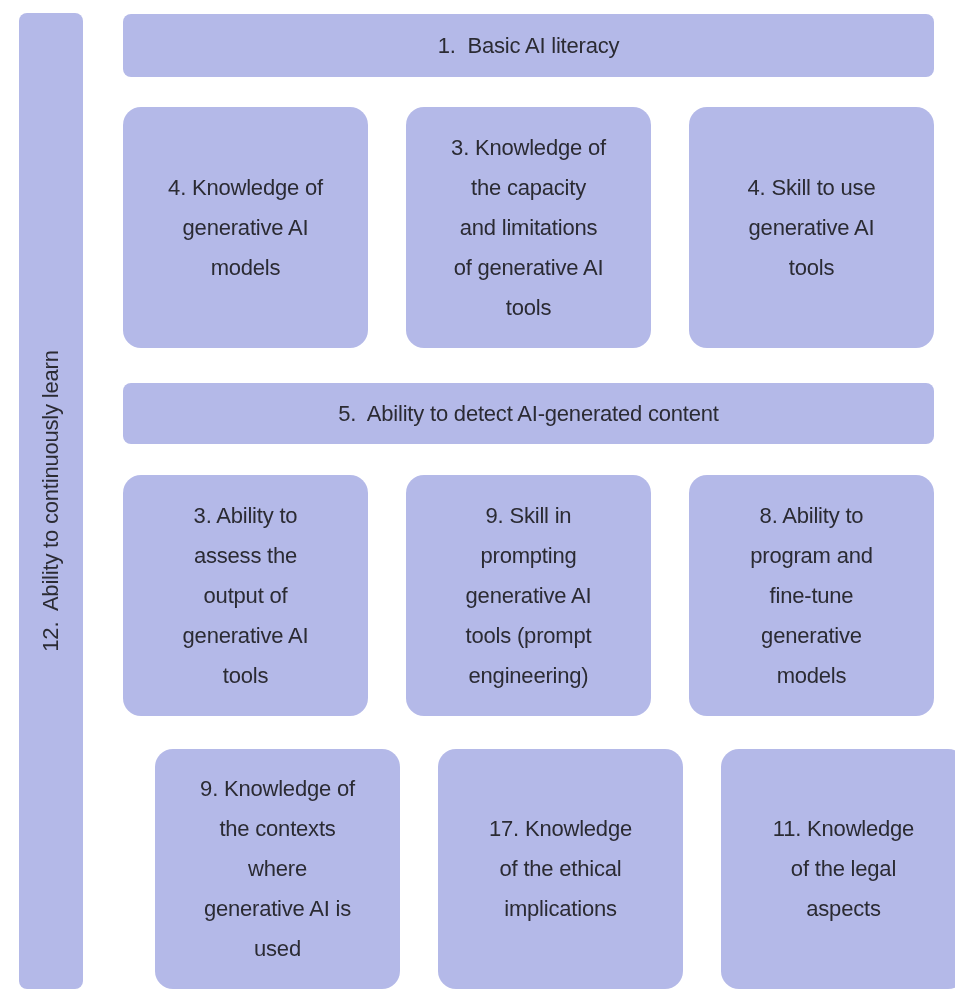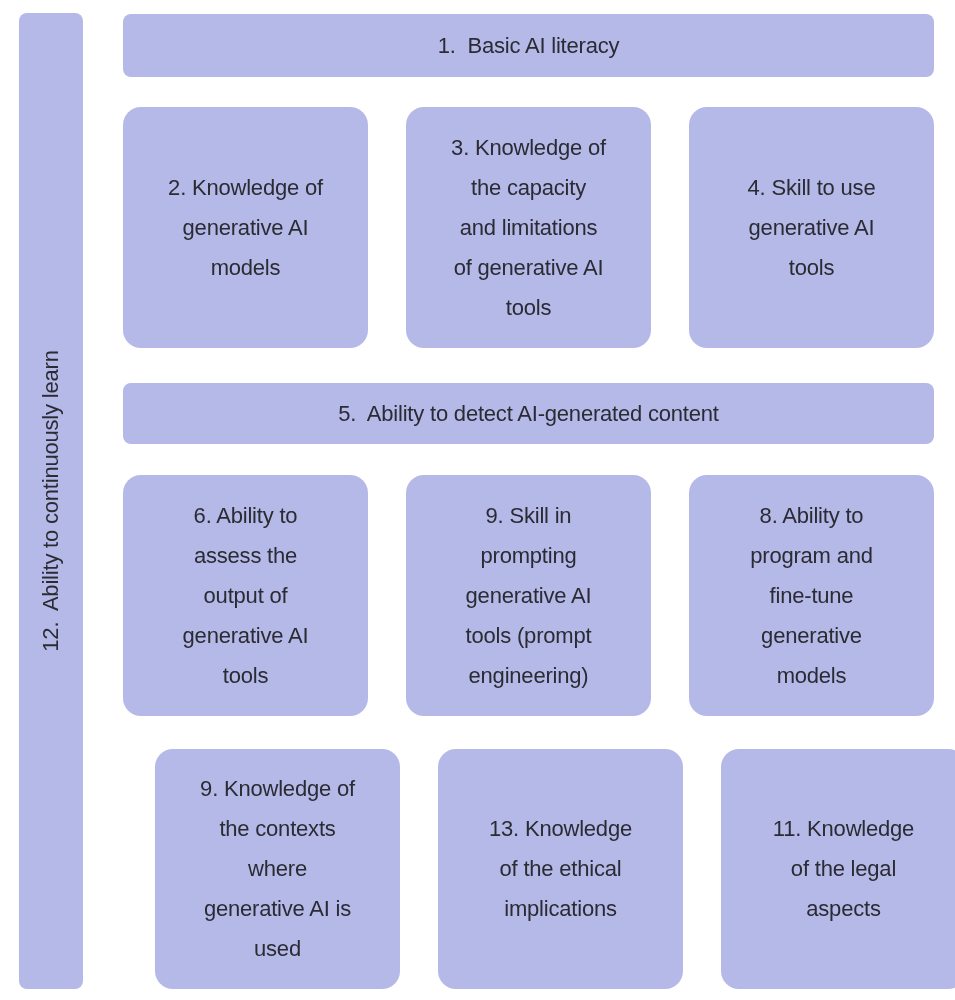--- a/index.html
+++ b/index.html
@@ -92,21 +92,21 @@
   <div class="box vbar">
     <span class="vtext">12.  Ability to continuously learn</span>
   </div>
 
   <div class="box hbar bar-top">
     <span class="htext">1.  Basic AI literacy</span>
   </div>
 
   <div class="row row-1">
     <div class="cell">
-      <span class="ctext">2. Knowledge of
+      <span class="ctext">4. Knowledge of
 generative AI
 models</span>
     </div>
     <div class="cell">
       <span class="ctext">3. Knowledge of
 the capacity
 and limitations
 of generative AI
 tools</span>
     </div>
@@ -116,21 +116,21 @@
 tools</span>
     </div>
   </div>
 
   <div class="box hbar bar-mid">
     <span class="htext">5.  Ability to detect AI-generated content</span>
   </div>
 
   <div class="row row-2">
     <div class="cell">
-      <span class="ctext">6. Ability to
+      <span class="ctext">3. Ability to
 assess the
 output of
 generative AI
 tools</span>
     </div>
     <div class="cell">
       <span class="ctext">9. Skill in
 prompting
 generative AI
 tools (prompt
@@ -147,21 +147,21 @@
 
   <div class="row row-3">
     <div class="cell">
       <span class="ctext">9. Knowledge of
 the contexts
 where
 generative AI is
 used</span>
     </div>
     <div class="cell">
-      <span class="ctext">13. Knowledge
+      <span class="ctext">17. Knowledge
 of the ethical
 implications</span>
     </div>
     <div class="cell">
       <span class="ctext">11. Knowledge
 of the legal
 aspects</span>
     </div>
   </div>
 

